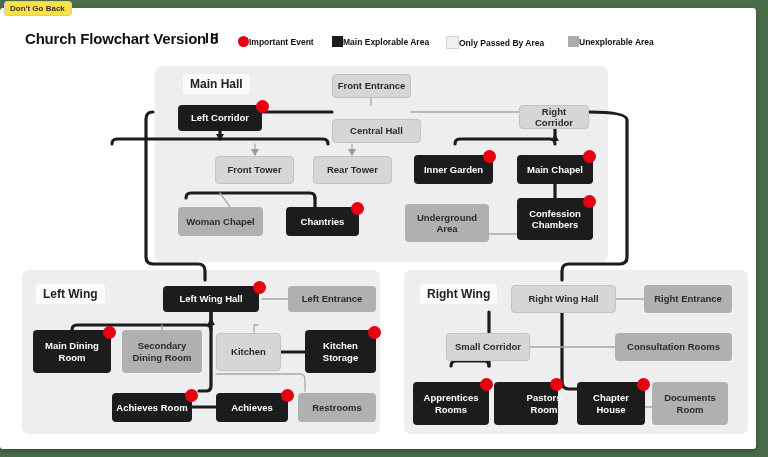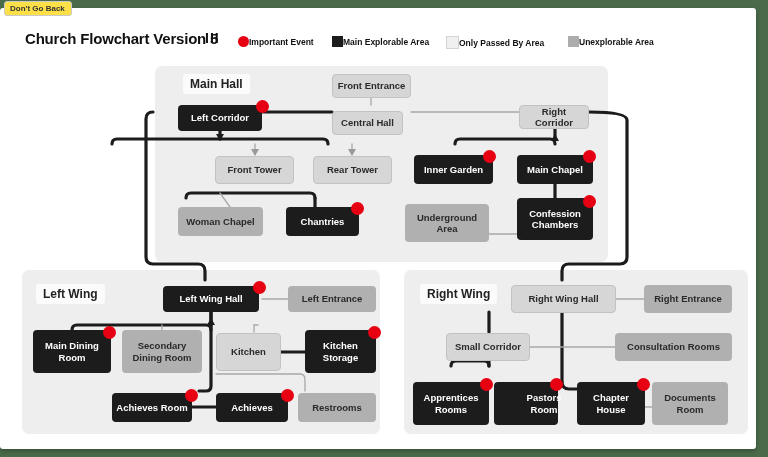--- a/index.html
+++ b/index.html
@@ -191,21 +191,21 @@
   <div class="panel-tag" style="left:183px;top:66px;">Main Hall</div>
 
   <div class="panel" style="left:22px;top:262px;width:358px;height:164px;"></div>
   <div class="panel-tag" style="left:36px;top:276px;">Left Wing</div>
 
   <div class="panel" style="left:404px;top:262px;width:344px;height:164px;"></div>
   <div class="panel-tag" style="left:420px;top:276px;">Right Wing</div>
 
   <div class="node n-light" style="left:332px;top:66px;width:79px;height:24px;">Front Entrance</div>
 
-  <div class="node n-light" style="left:332px;top:103px;width:71px;height:24px;">Central Hall</div>
+  <div class="node n-light" style="left:332px;top:111px;width:89px;height:24px;">Central Hall</div>
 
   <div class="node n-black" style="left:178px;top:97px;width:84px;height:26px;">Left Corridor</div>
   <div class="dot" style="left:256px;top:92px;"></div>
 
   <div class="node n-light" style="left:519px;top:97px;width:70px;height:24px;">Right Corridor</div>
 
   <div class="node n-light" style="left:215px;top:148px;width:79px;height:28px;">Front Tower</div>
 
   <div class="node n-light" style="left:313px;top:148px;width:79px;height:28px;">Rear Tower</div>
 

